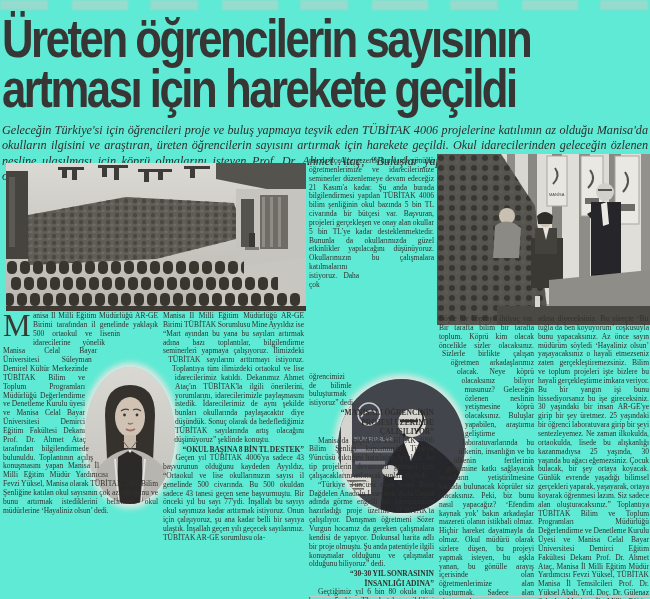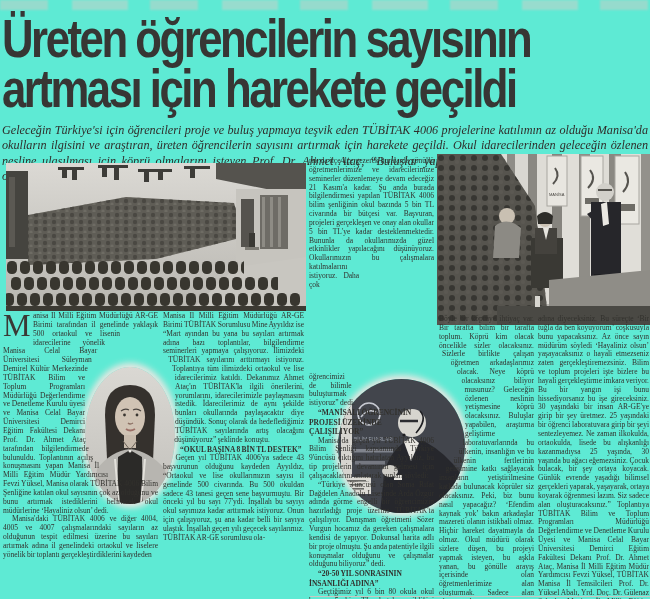--- a/index.html
+++ b/index.html
@@ -30,21 +30,21 @@
   
   .col{position:absolute;font-size:7.5px;line-height:8.85px;text-align:justify;overflow:hidden;
        word-spacing:-.4px;color:#32312d;}
   #col1{left:3px;top:312px;width:155px;height:287px;}
   #col2{left:163px;top:312px;width:141px;height:287px;}
   #col3{left:309px;top:157px;width:125px;height:442px;}
   #col4{left:439px;top:315px;width:95px;height:284px;}
   #col5{left:538px;top:315px;width:111px;height:284px;}
   .col p{margin:0;text-indent:9px;}
   .col p.cont{text-indent:0;}
-  .subhead{font-weight:700;text-align:left;text-indent:0;margin:5px 2px 2px;line-height:9.5px;}
+  .subhead{font-weight:700;text-align:right;text-indent:0;margin:5px 2px 2px;line-height:9.5px;}
 
   
   .spacerR{float:right;shape-margin:3px;}
   .spacerL{float:left;shape-margin:3px;}
   #sp1{width:73px;height:137px;margin-top:55px;shape-outside:ellipse(45px 68px at 45px 50%);}
   #sp2{width:12px;height:137px;margin-top:55px;shape-outside:ellipse(45px 68px at -33px 50%);}
   #sp3{width:96px;height:134px;margin-top:222px;shape-outside:ellipse(63px 67px at 63px 50%);}
   #sp4{width:26px;height:134px;margin-top:64px;shape-outside:ellipse(63px 67px at -38px 50%);}
 
   .dropcap{float:left;font-size:31px;line-height:26px;width:29px;text-indent:0;
@@ -239,37 +239,36 @@
         <rect x="9" y="101" width="19" height="1.6" fill="#6a6a66"></rect>
         <rect x="9" y="105" width="15" height="1.6" fill="#6a6a66"></rect>
         <rect x="9" y="109" width="17" height="1.6" fill="#6a6a66"></rect>
       </g>
     </svg>
   </div>
 
   <div class="col" id="col1">
     <span class="spacerR" id="sp1"></span>
     <p class="cont"><span class="dropcap">M</span><span>anisa İl Milli Eğitim Müdürlüğü AR-GE Birimi tarafından il genelinde yaklaşık 500 ortaokul ve lisenin idarecilerine yönelik Manisa Celal Bayar Üniversitesi Süleyman Demirel Kültür Merkezinde TÜBİTAK Bilim ve Toplum Programları Müdürlüğü Değerlendirme ve Denetleme Kurulu üyesi ve Manisa Celal Bayar Üniversitesi Demirci Eğitim Fakültesi Dekanı Prof. Dr. Ahmet Ataç tarafından bilgilendirmede bulunuldu. Toplantının açılış konuşmasını yapan Manisa İl Milli Eğitim Müdür Yardımcısı Fevzi Yüksel, Manisa olarak TÜBİTAK 4006 Bilim Şenliğine katılan okul sayısının çok az olduğunu ve bunu artırmak istediklerini belirterek okul müdürlerine ‘Hayaliniz olsun’ dedi.</span></p>
-    <p>Manisa'daki TÜBİTAK 4006 ve diğer 4004, 4005 ve 4007 çalışmalarındaki sayıların az olduğunun tespit edilmesi üzerine bu sayıları artırmak adına il genelindeki ortaokul ve liselere yönelik bir toplantı gerçekleştirdiklerini kaydeden</p>
   </div>
 
   <div class="col" id="col2">
     <span class="spacerL" id="sp2"></span>
     <p class="cont">Manisa İl Milli Eğitim Müdürlüğü AR-GE Birimi TÜBİTAK Sorumlusu Mine Ayyıldız ise “Mart ayından bu yana bu sayıları artırmak adına bazı toplantılar, bilgilendirme seminerleri yapmaya çalışıyoruz. İlimizdeki TÜBİTAK sayılarını arttırmayı istiyoruz. Toplantıya tüm ilimizdeki ortaokul ve lise idarecilerimiz katıldı. Dekanımız Ahmet Ataç'ın TÜBİTAK'la ilgili önerilerini, yorumlarını, idarecilerimizle paylaşmasını istedik. İdarecilerimiz de aynı şekilde bunları okullarında paylaşacaktır diye düşündük. Sonuç olarak da hedeflediğimiz TÜBİTAK sayılarında artış olacağını düşünüyoruz” şeklinde konuştu.</p>
     <p class="subhead">“OKUL BAŞINA 8 BİN TL DESTEK”</p>
     <p>Geçen yıl TÜBİTAK 4006'ya sadece 43 başvurunun olduğunu kaydeden Ayyıldız, “Ortaokul ve lise okullarımızın sayısı il genelinde 500 civarında. Bu 500 okuldan sadece 43 tanesi geçen sene başvurmuştu. Bir önceki yıl bu sayı 77'ydi. İnşallah bu sayıyı okul sayımıza kadar arttırmak istiyoruz. Onun için çalışıyoruz, şu ana kadar belli bir sayıya ulaştık. İnşallah geçen yılı geçecek sayılarımız. TÜBİTAK AR-GE sorumlusu ola-</p>
   </div>
 
   <div class="col" id="col3">
     <span class="spacerR" id="sp3"></span>
     <p class="cont">rak da ilçe ilçe gezerek buralarda gönüllü öğretmenlerimize ve idarecilerimize seminerler düzenlemeye devam edeceğiz 21 Kasım'a kadar. Şu anda burada bilgilendirmesi yapılan TÜBİTAK 4006 bilim şenliğinin okul bazında 5 bin TL civarında bir bütçesi var. Başvuran, projeleri gerçekleşen ve onay alan okullar 5 bin TL'ye kadar desteklenmektedir. Bununla da okullarımızda güzel etkinlikler yapılacağını düşünüyoruz. Okullarımızın bu çalışmalara katılmalarını istiyoruz. Daha çok öğrencimizi de bilimle buluşturmak istiyoruz” dedi.</p>
     <p class="subhead">“MANİSALI ÖĞRENCİNİN PROJESİ ÜZERİNDE ÇALIŞILIYOR”</p>
     <p>Manisa'da geçen yıl TÜBİTAK 4006 Bilim Şenliği kapsamında Türkiye 9'üncüsü çıktığını hatırlatan Ayyıldız, bu tip projelerin devamının gelmesi için çalışacaklarını anlatarak şunları söyledi:</p>
     <p>“Türkiye 3'üncüsü olan Soma Rıfat Dağdelen Anadolu Lisesinde Arda Özgür adında görme engelli bir öğrencimizin hazırladığı proje üzerine TÜBİTAK'ta çalışılıyor. Danışman öğretmeni Sözer Vurgun hocamız da gereken çalışmalara kendisi de yapıyor. Dokunsal harita adlı bir proje olmuştu. Şu anda patentiyle ilgili konuşmalar olduğunu ve çalışmalar olduğunu biliyoruz” dedi.</p>
-    <p class="subhead">“20-50 YIL SONRASININ İNSANLIĞI ADINA”</p>
+    <p class="subhead">“30-30 YIL SONRASININ İNSANLIĞI ADINA”</p>
     <p>Geçtiğimiz yıl 6 bin 80 okula okul başına 5 bin TL destek verildiğini kaydeden TÜBİTAK Bilim ve Toplum Programları Müdürlüğü Değerlendirme ve Denetleme Kurulu Üyesi ve Manisa Celal Bayar Üniversitesi Demirci Eğitim Fakültesi Dekanı Prof. Dr. Ahmet Ataç ise idarecilere büyük görev düştüğünü dile getirdi. İdarecilerin bilim ve toplum arasında bir köprü olduğunu kaydeden Prof. Dr. Ahmet Ataç şunları söyledi:</p>
 
   </div>
 
   <div class="col" id="col4">
     <span class="spacerL" id="sp4"></span>
     <p class="cont">Böyle bir köprüye ihtiyaç var. Bir tarafta bilim bir tarafta toplum. Köprü kim olacak öncelikle sizler olacaksınız. Sizlerle birlikte çalışan öğretmen arkadaşlarımız olacak. Neye köprü olacaksınız biliyor musunuz? Geleceğin özlenen neslinin yetişmesine köprü olacaksınız. Buluşlar yapabilen, araştırma geliştirme laboratuvarlarında bu ülkenin, insanlığın ve bu ülkenin fertlerinin gelişimine katkı sağlayacak insanların yetiştirilmesine katkıda bulunacak köprüler siz olacaksınız. Peki, biz bunu nasıl yapacağız? ‘Efendim kaynak yok’ bakın arkadaşlar mazereti olanın istikbali olmaz. Hiçbir hareket dayatmayla da olmaz. Okul müdürü olarak sizlere düşen, bu projeyi yapmak isteyen, bu aşkla yanan, bu gönülle arayış içerisinde olan öğretmenlerimize alan oluşturmak. Sadece alan oluşturacaksınız, para vermeyeceksiniz, pul vermeyeceksiniz, sadece alan oluşturacaksınız. Öğretmen arkadaşlarımıza böyle bir projede ‘Biz idare olarak sizin yanınızdayız’ diyeceksiniz. Ne adına diyeceksiniz? 20 yıl, 30 yıl sonrasının insanlığı adına diyeceksiniz. Bunu yetiştirmek</p>
   </div>
 
   <div class="col" id="col5">

